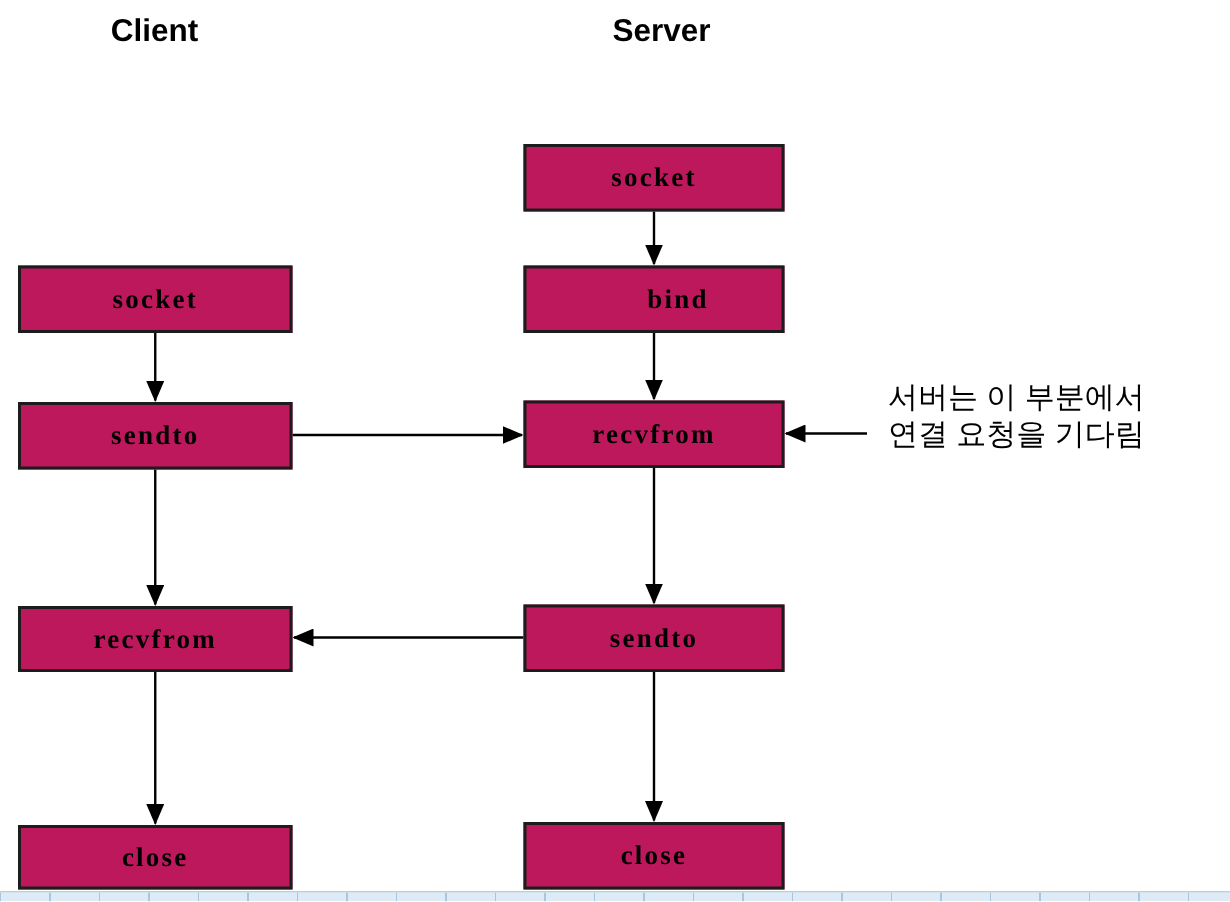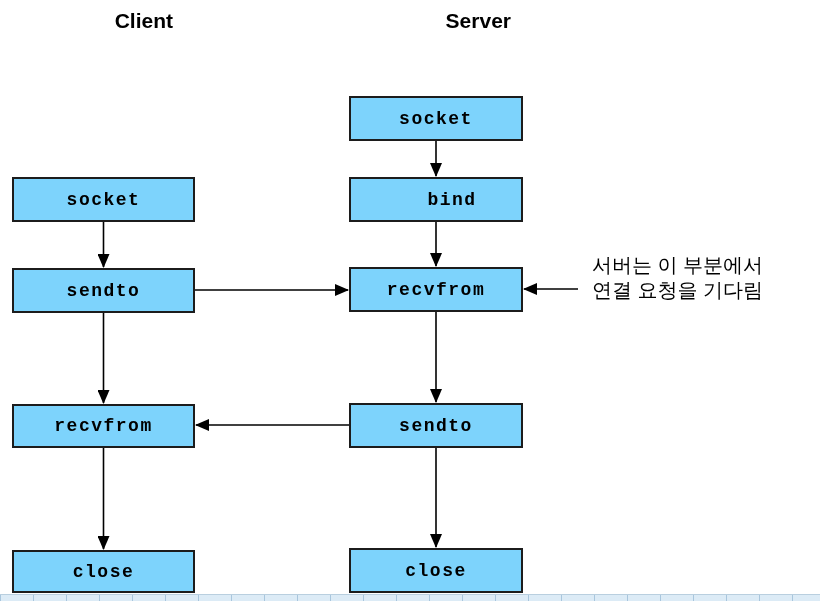--- a/index.html
+++ b/index.html
@@ -11,39 +11,39 @@
     position: relative;
     width: 820px;
     height: 601px;
     background: #ffffff;
     overflow: hidden;
     font-family: "Liberation Sans", sans-serif;
   }
   .col-header {
     position: absolute;
     width: 140px;
-    text-align: right;
+    text-align: center;
     font-family: "Liberation Sans", sans-serif;
     font-weight: bold;
     font-size: 21px;
     color: #000000;
     top: 9px;
   }
   .col-header.client { left: 33px; }
   .col-header.server { left: 371px; }
 
   .flow-box {
     position: absolute;
     box-sizing: border-box;
-    background: #7dd3fc;
+    background: #be185d;
     border: 2px solid #1c1c1c;
     display: flex;
     align-items: center;
     justify-content: center;
-    font-family: Liberation Mono, monospace;
+    font-family: Liberation Serif, serif;
     font-weight: bold;
     font-size: 18px;
     letter-spacing: 1.5px;
     color: #000000;
   }
   .client-col { left: 12px; width: 183px; }
   .server-col { left: 349px; width: 174px; }
 
   .box-client-socket   { top: 177px; height: 45px; }
   .box-client-sendto   { top: 268px; height: 45px; }

